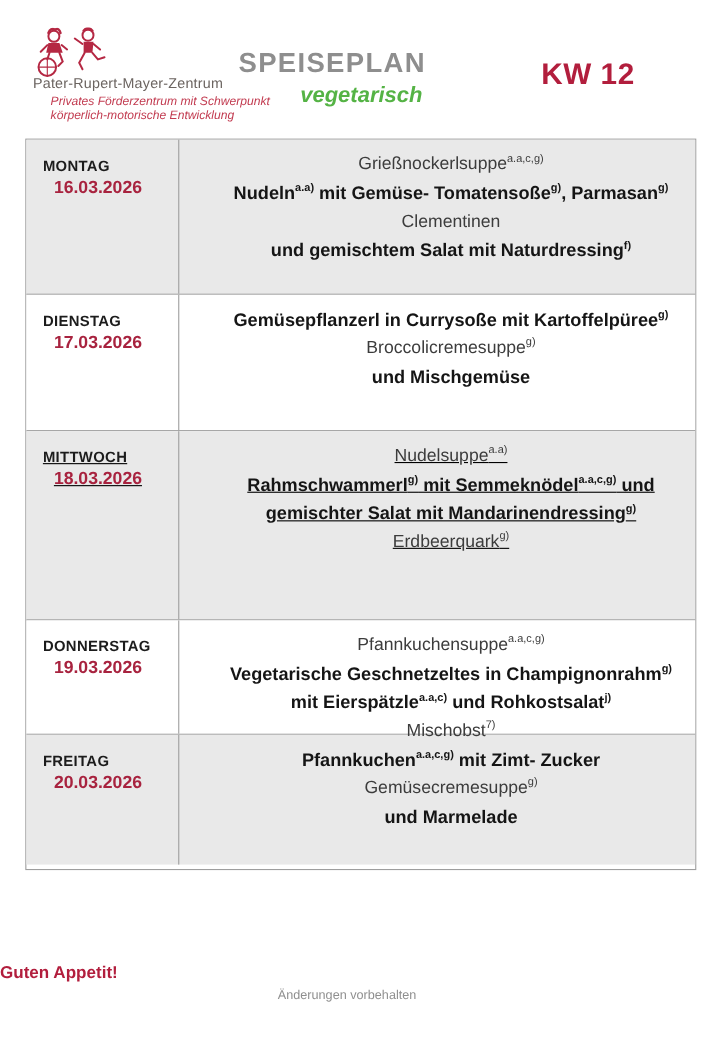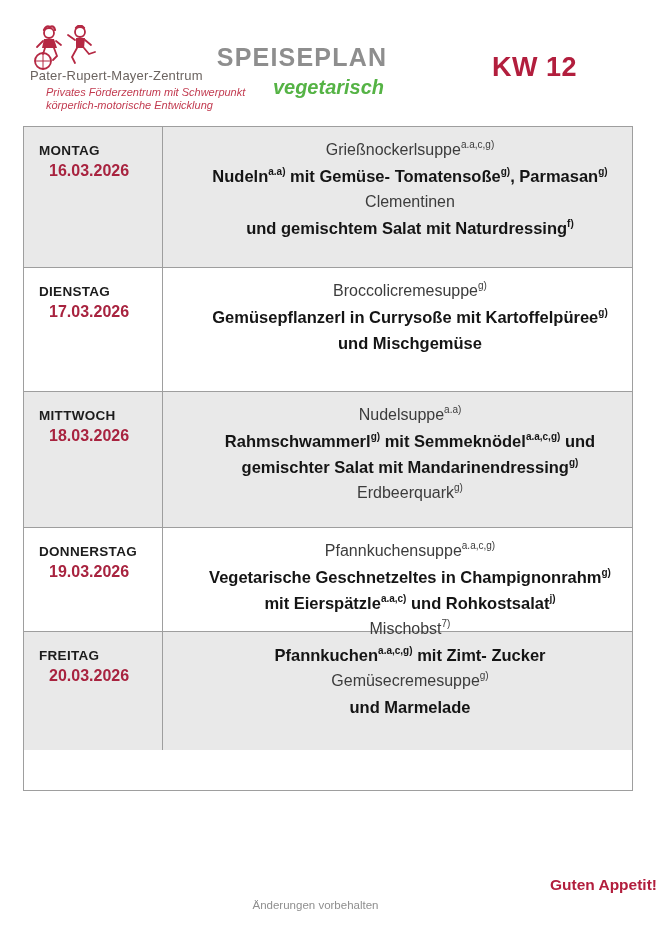--- a/index.html
+++ b/index.html
@@ -19,33 +19,33 @@
   .page-subtitle{position:absolute;left:0;top:76px;width:657px;text-align:center;
     font-size:20px;font-weight:bold;font-style:italic;color:var(--green,#55b345);}
   .week-badge{position:absolute;left:492px;top:52px;font-size:27px;font-weight:bold;
     color:var(--accent,#b21e3d);letter-spacing:.5px;}
   
   .menu-table{position:absolute;left:23px;top:126px;width:610px;height:665px;
     box-sizing:border-box;border:1px solid var(--border,#9e9e9e);}
   .row{display:flex;box-sizing:border-box;border-bottom:1px solid var(--border,#9e9e9e);gap:25px;}
   .row:nth-child(1){height:141px;background:var(--row-alt,#e9e9e9);}
   .row:nth-child(2){height:124px;background:#ffffff;}
-  .row:nth-child(3){height:136px;background:var(--row-alt,#e9e9e9);}
+  .row:nth-child(3){height:172px;background:var(--row-alt,#e9e9e9);text-decoration:underline;}
   .row:nth-child(4){height:104px;background:#ffffff;}
   .row:nth-child(5){height:118px;background:var(--row-alt,#e9e9e9);border-bottom:none;}
   .day-cell{box-sizing:border-box;width:139px;border-right:1px solid var(--border,#9e9e9e);
     padding:16px 0 0 15px;}
   .day-label{font-size:13.5px;font-weight:bold;color:#1c1c1c;letter-spacing:.3px;}
   .date-label{margin:4px 0 0 10px;font-size:16px;font-weight:bold;color:var(--date-red,#a8233f);}
   .menu-cell{flex:1;box-sizing:border-box;padding:10px 6px 0 6px;text-align:center;}
   .menu-line{line-height:26px;font-size:16px;color:var(--text-regular,#3c3c3c);}
   .menu-line.bold{font-weight:bold;font-size:16.5px;color:var(--text-dark,#151515);}
   .menu-line sup{font-size:10px;line-height:0;position:relative;top:-1px;vertical-align:super;}
   
-  .appetit{position:absolute;left:0;top:876px;width:657px;text-align:right;
+  .appetit{position:absolute;left:0;top:876px;width:657px;text-align:left;
     font-size:15.5px;font-weight:bold;color:var(--accent,#b21e3d);}
   .note{position:absolute;left:0;top:899px;width:631px;text-align:center;
     font-size:11.5px;color:var(--note-gray,#8f8f8f);}
 </style>
 </head>
 <body>
 
 <div class="page">
 
   <svg class="logo-svg" width="74" height="46" viewBox="0 0 74 46">
@@ -83,22 +83,22 @@
           <div class="menu-line">Clementinen</div>
           <div class="menu-line bold">und gemischtem Salat mit Naturdressing<sup>f)</sup></div>
         </div>
       </div>
       <div class="row">
         <div class="day-cell">
           <div class="day-label">DIENSTAG</div>
           <div class="date-label">17.03.2026</div>
         </div>
         <div class="menu-cell">
+          <div class="menu-line bold">Gemüsepflanzerl in Currysoße mit Kartoffelpüree<sup>g)</sup></div>
           <div class="menu-line">Broccolicremesuppe<sup>g)</sup></div>
-          <div class="menu-line bold">Gemüsepflanzerl in Currysoße mit Kartoffelpüree<sup>g)</sup></div>
           <div class="menu-line bold">und Mischgemüse</div>
         </div>
       </div>
       <div class="row">
         <div class="day-cell">
           <div class="day-label">MITTWOCH</div>
           <div class="date-label">18.03.2026</div>
         </div>
         <div class="menu-cell">
           <div class="menu-line">Nudelsuppe<sup>a.a)</sup></div>

